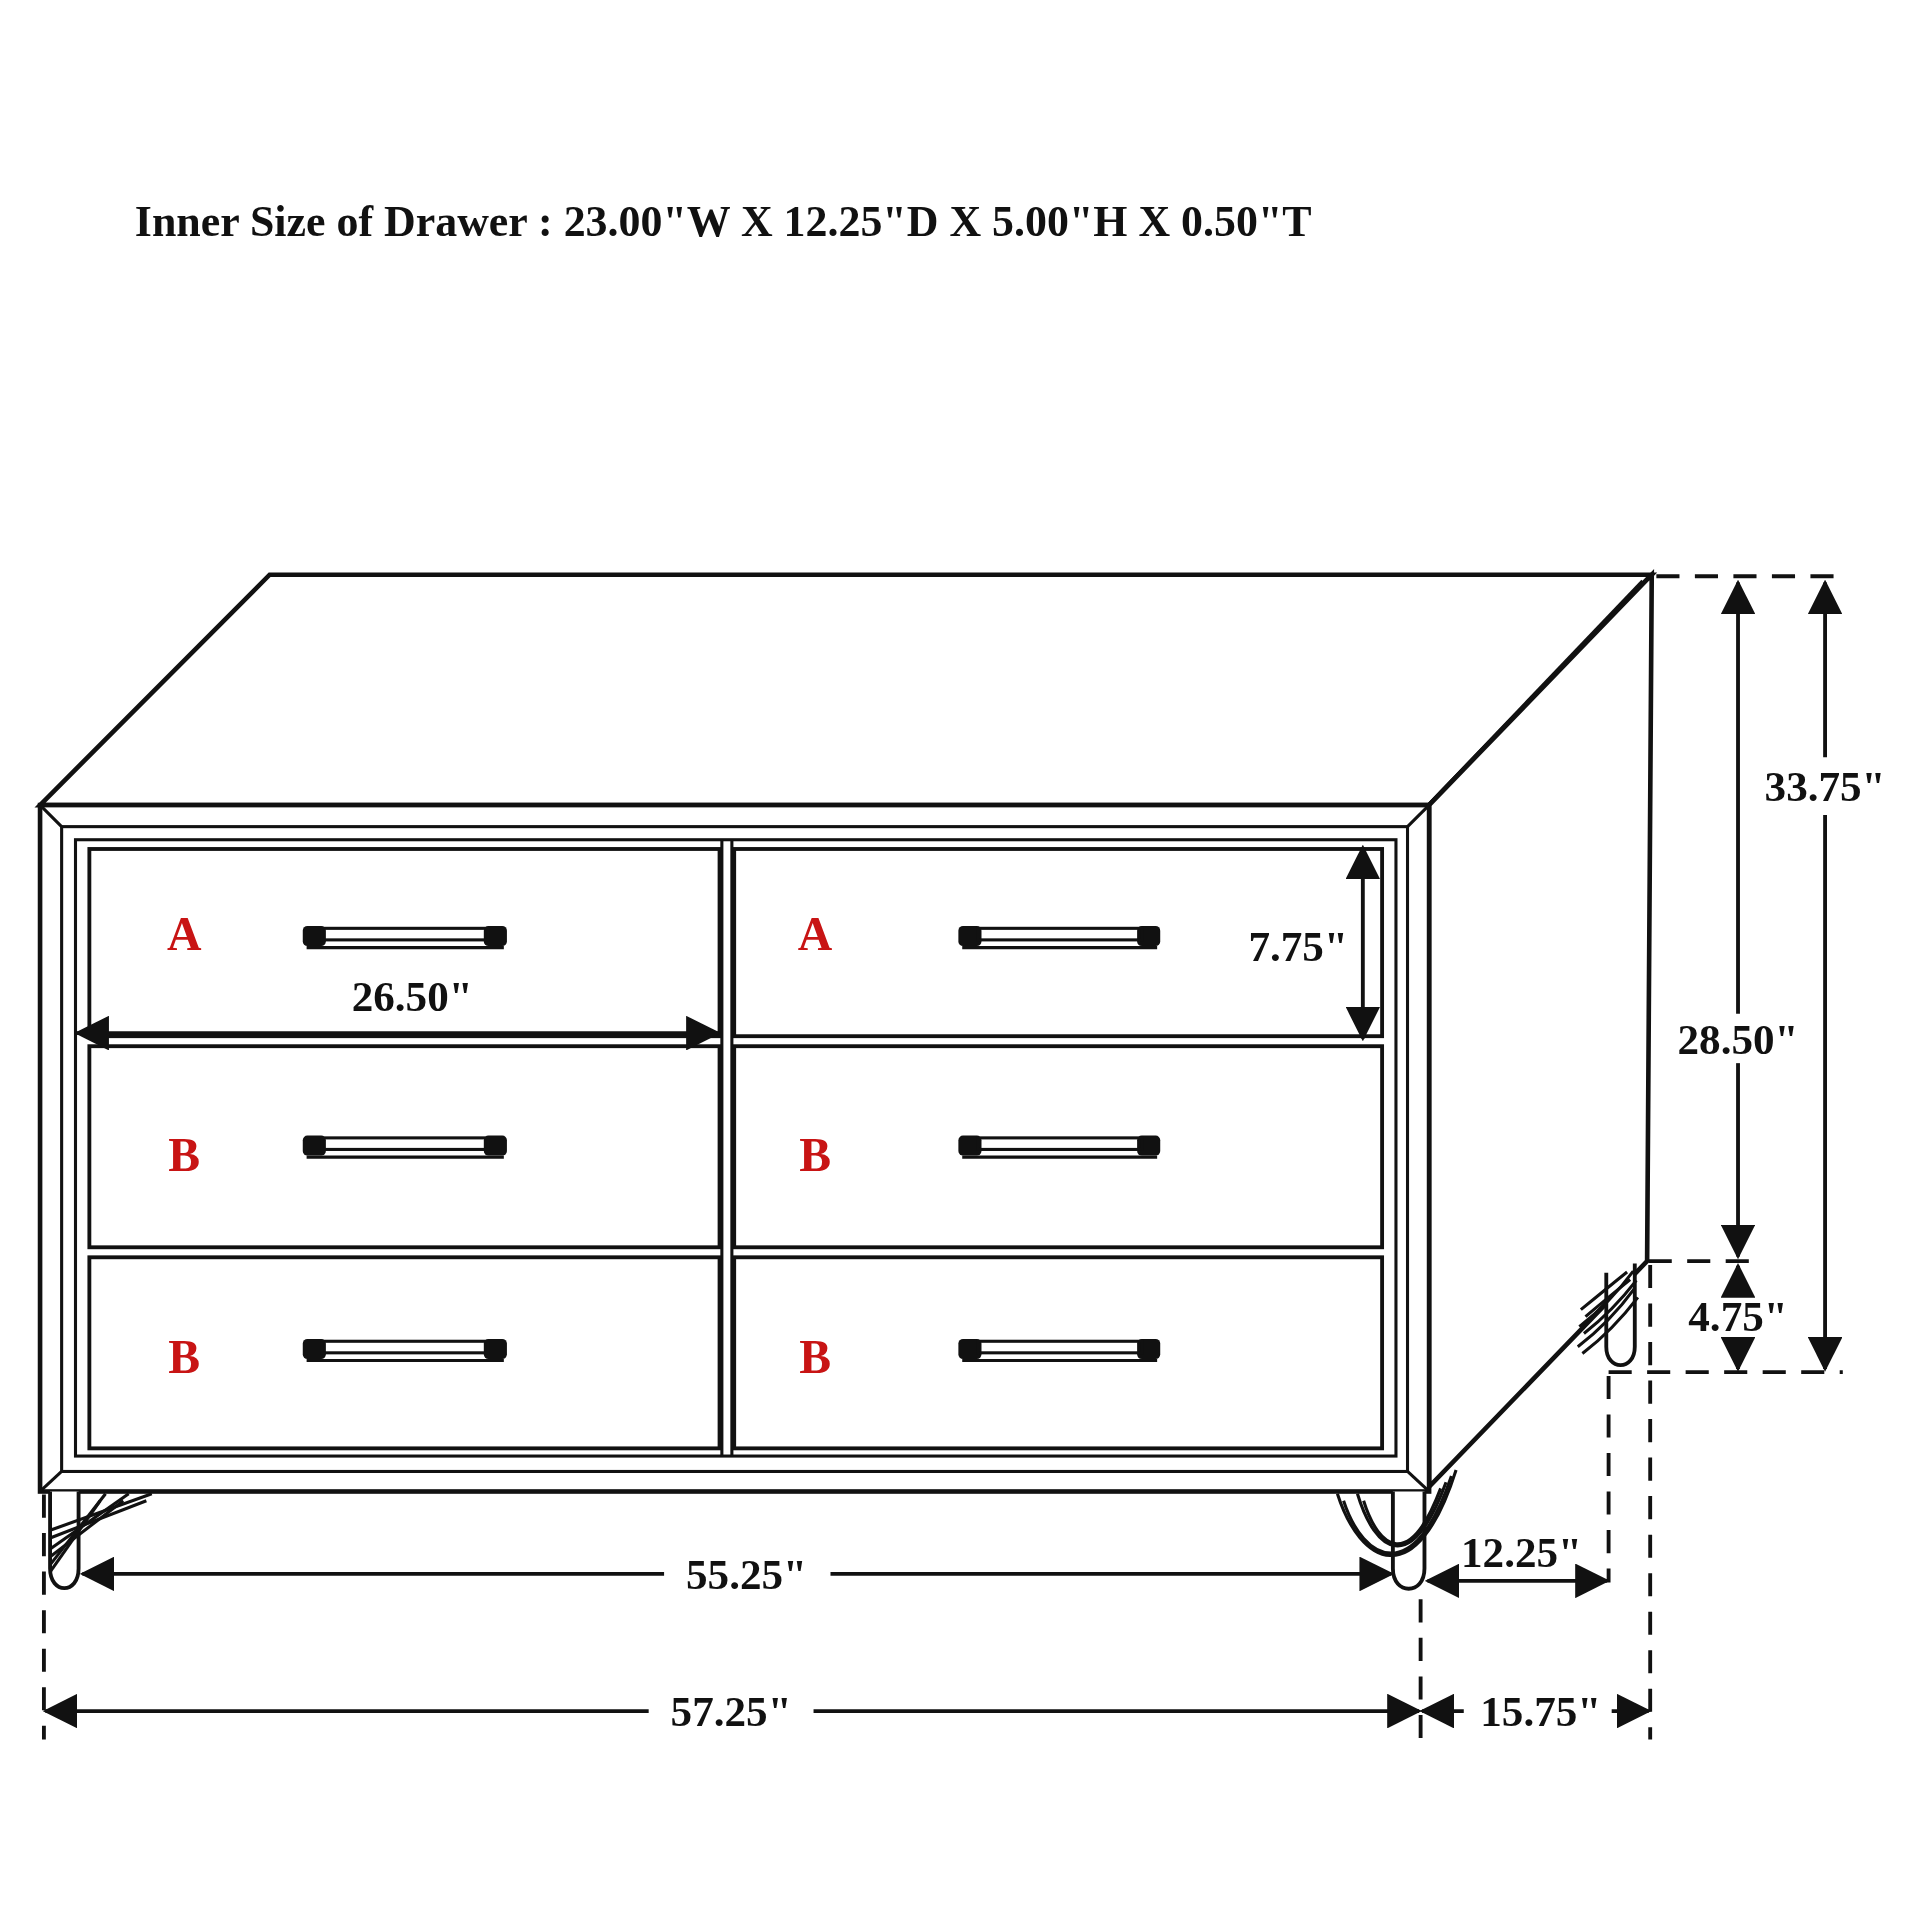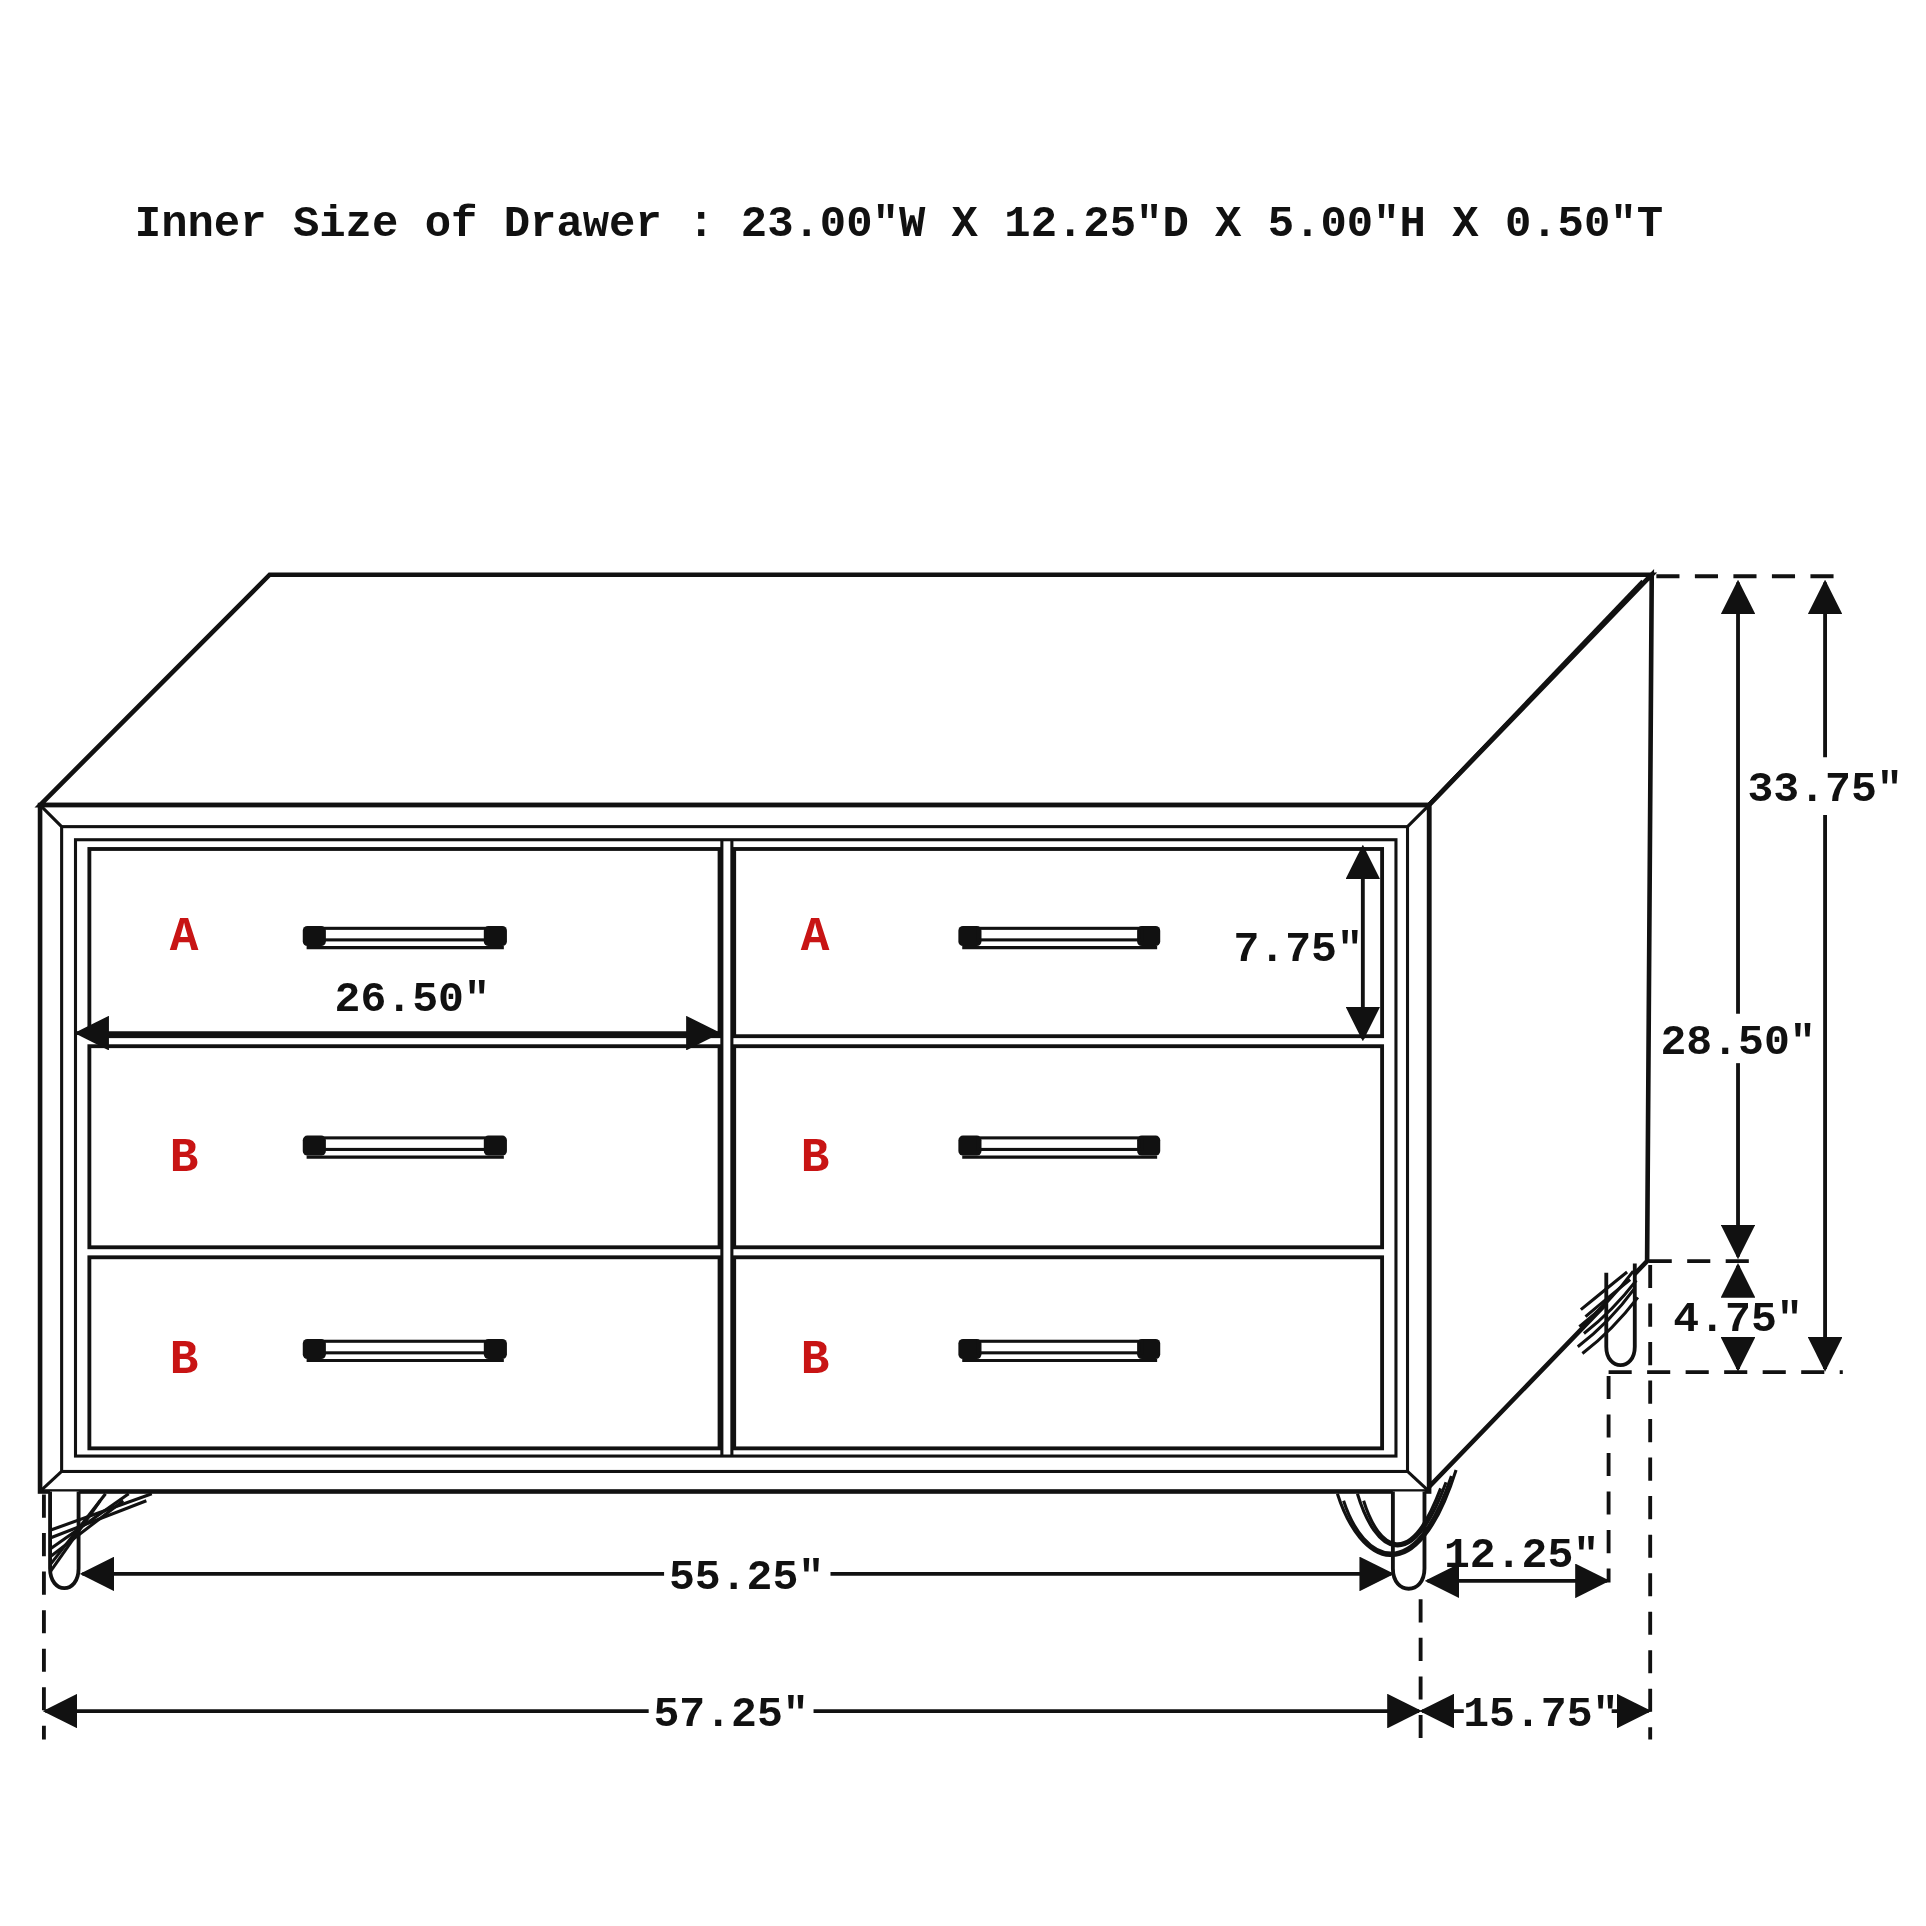--- a/index.html
+++ b/index.html
@@ -1,17 +1,17 @@
 <!DOCTYPE html>
 <html style="font-size:12.3px"><head>
 <meta charset="utf-8">
 <style>
   html,body{margin:0;padding:0;background:#fff;}
   .stage{width:1926px;height:1926px;position:relative;background:#fff;
-         font-family:Liberation Mono, monospace;}
+         font-family:Liberation Serif, serif;}
   svg{display:block;}
   .outline{fill:#ffffff;stroke:#111111;stroke-width:6;stroke-linejoin:miter;}
   .thin{fill:none;stroke:#111111;stroke-width:4;}
   .mid{fill:#ffffff;stroke:#111111;stroke-width:5;}
   .dim{fill:none;stroke:#111111;stroke-width:5;}
   .dash{fill:none;stroke:#111111;stroke-width:5;stroke-dasharray:30 20;}
   .cap{fill:#111111;stroke:none;}
   .dim-text{font-weight:bold;font-size:56px;fill:#111111;}
   .letter{font-weight:bold;font-size:62px;}
   .title-text{font-weight:bold;font-size:57px;fill:#111111;}

